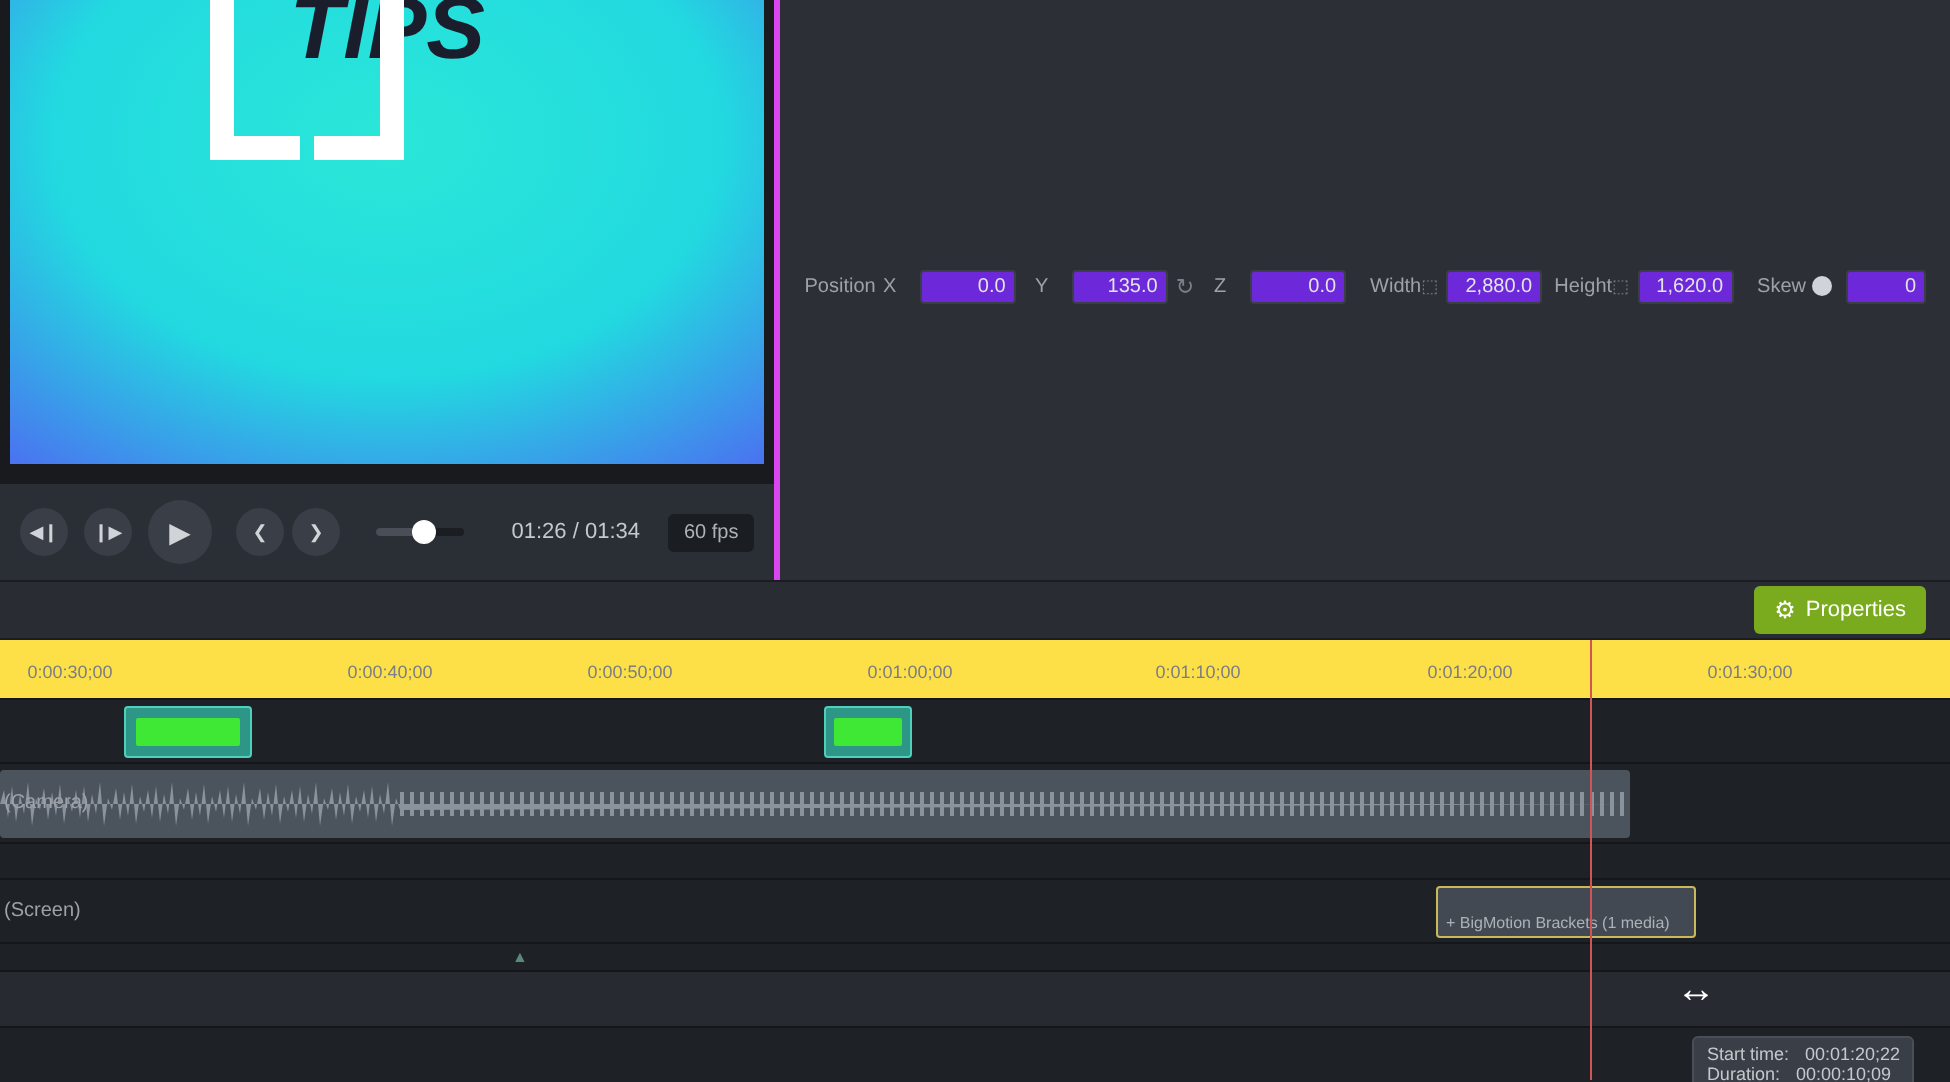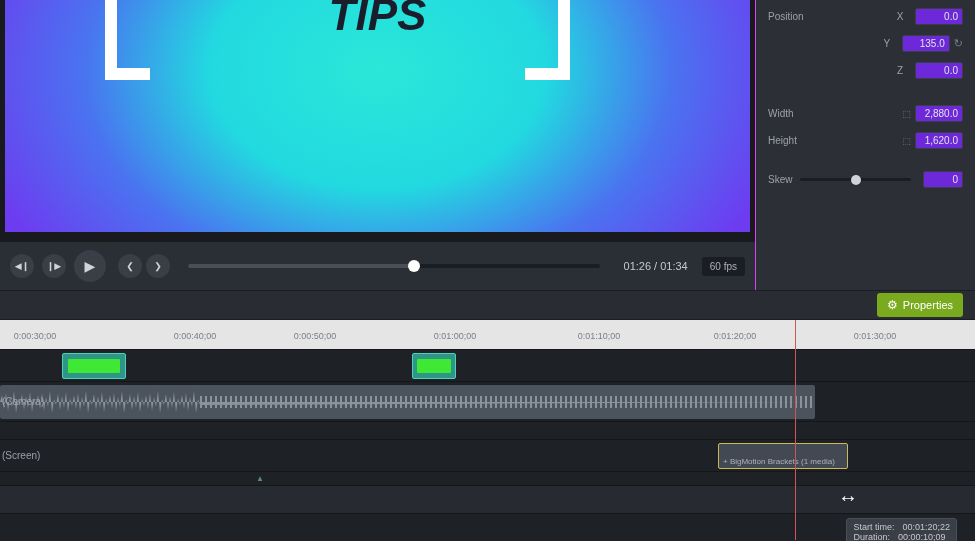--- a/index.html
+++ b/index.html
@@ -83,23 +83,23 @@
   }
   .timecode { color: #c5c8cc; font-size: 11px; margin: 0 6px; }
   .fps-badge {
     background: #1a1d21; color: #aeb2b8; padding: 4px 8px; border-radius: 3px; font-size: 10px;
   }
   .right-panel {
     flex: 1;
     background: #2c3036;
     padding: 8px 12px;
     display: flex;
-    flex-direction: column;
+    flex-direction: row;
     gap: 6px;
-    border-left: 1px solid #d946ef;
+    border-left: 3px solid #d946ef;
   }
   .prop-row { display: flex; align-items: center; justify-content: space-between; margin-bottom: 4px; }
   .prop-label { color: #9da1a8; font-size: 10px; }
   .prop-sublabel { color: #9da1a8; font-size: 10px; width: 14px; text-align: center; margin-right: 4px;}
   .num-input {
     width: 48px;
     background: #6d28d9;
     border: 1px solid #3a3e46;
     color: #e0e3e8;
     font-size: 10px;
@@ -158,21 +158,21 @@
     border: 1px solid #3a3e46;
     display: flex;
     align-items: center;
     gap: 4px;
   }
   .playhead-marker {
     width: 12px; height: 8px; background: linear-gradient(90deg, #3cbb55, #e05555); border-radius: 1px;
   }
   .ruler {
     height: 30px;
-    background: #e5e5e5;
+    background: #fde047;
     border-bottom: 1px solid #14161a;
     position: relative;
     display: flex;
     align-items: flex-end;
     text-align: right;
   }
   .ruler-tick {
     position: absolute;
     bottom: 8px;
     color: #7a7e86;

